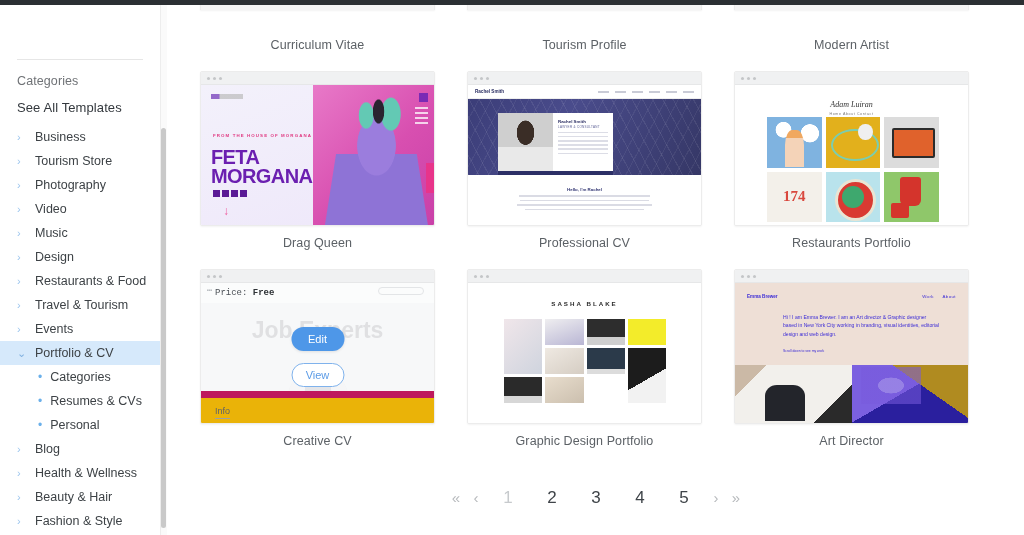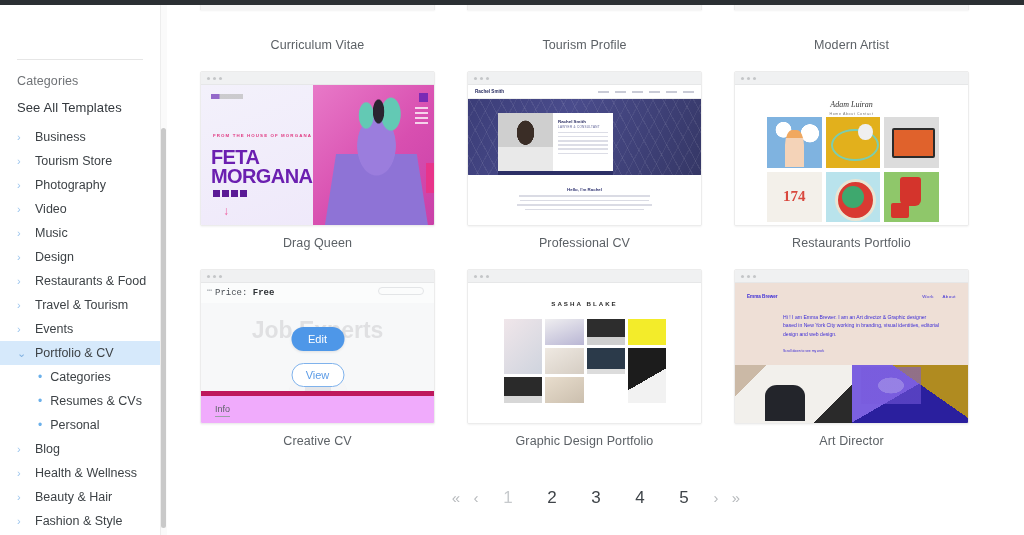--- a/index.html
+++ b/index.html
@@ -199,21 +199,21 @@
     font-size:11px; display:flex; align-items:center; justify-content:center;
     cursor:pointer; box-shadow:0 1px 3px rgba(0,0,0,.10);
   }
   .btn-view {
     position:absolute; left:50%; transform:translateX(-50%); top:80px;
     width:53px; height:24px; border-radius:13px; background:#fff;
     border:1px solid #7fb2ec; color:#5b9be6;
     font-size:11px; display:flex; align-items:center; justify-content:center; cursor:pointer;
   }
   .bcv-foot { position:absolute; left:0; right:0; bottom:0; height:32px;
-              background:#f0abfc; border-top:5px solid #be185d; }
+              background:#eab308; border-top:7px solid #be185d; }
   .bcv-info { position:absolute; left:14px; top:8px; font-size:9px; color:#5e6368;
               border-bottom:1px solid #9aa0a6; padding-bottom:2px; cursor:pointer; }
 
   
   .gdp { position:absolute; inset:0; background:#fff; }
   .gdp-name { text-align:center; font-size:6.2px; letter-spacing:2px; color:#2c2c2c;
               font-weight:bold; margin-top:17px; }
   .gdp-grid { position:absolute; left:36px; top:36px; width:162px; height:84px;
               display:grid; grid-template-columns:repeat(4,1fr); grid-template-rows:repeat(3,1fr); gap:3px; }
   .g { background:#eee; }

